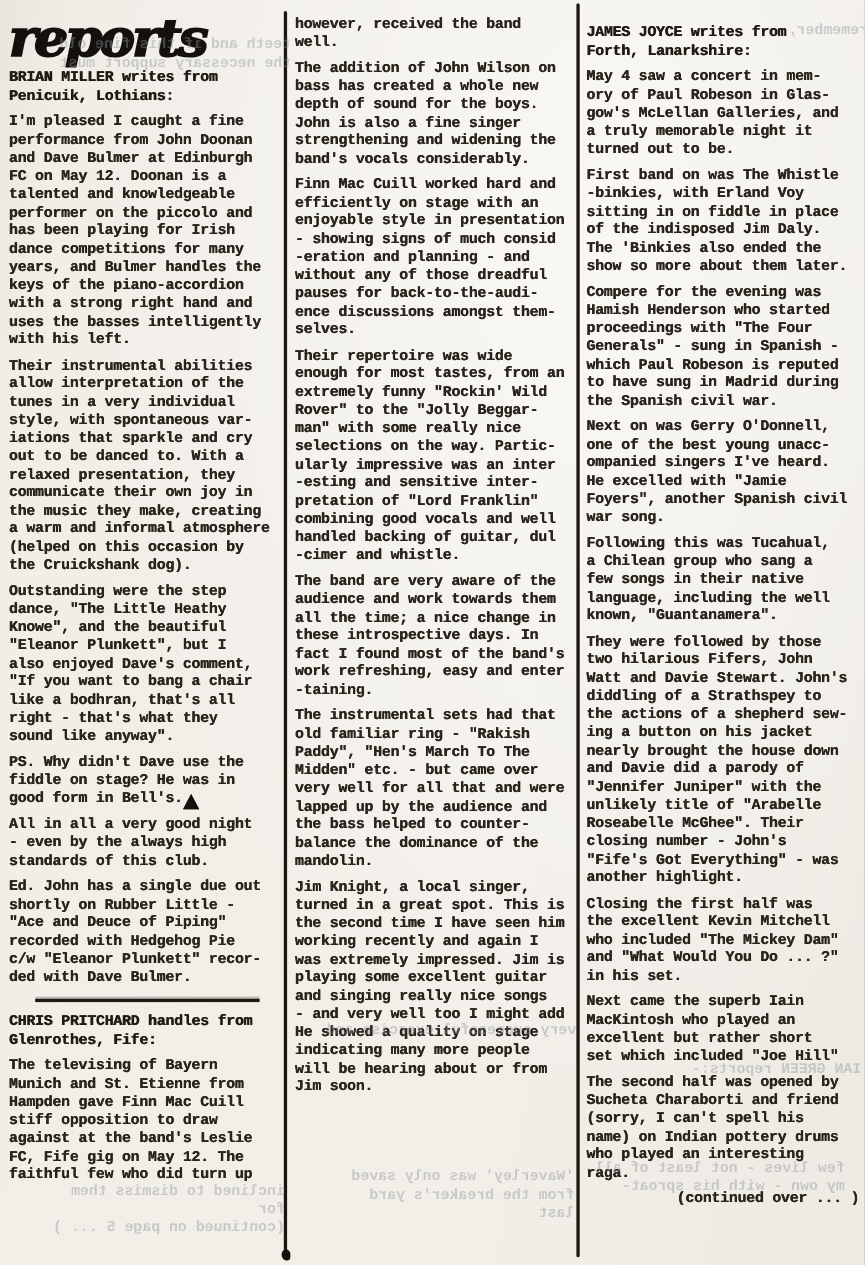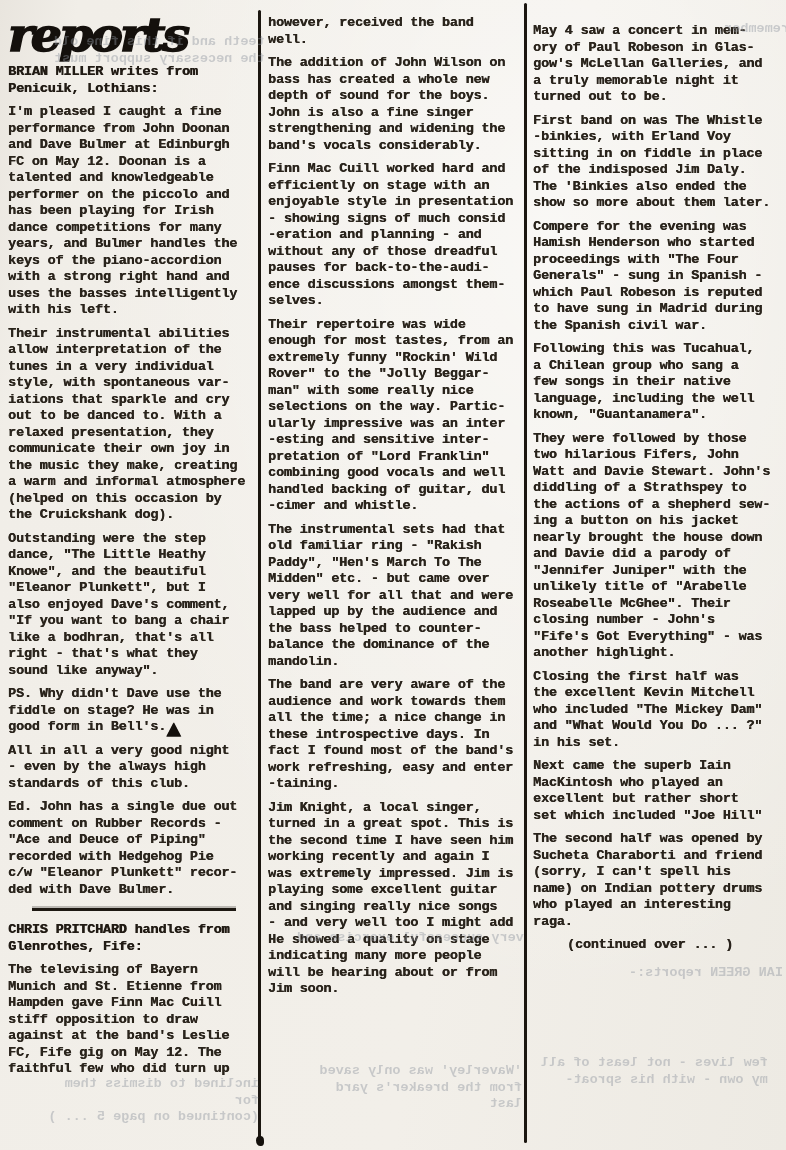--- a/index.html
+++ b/index.html
@@ -30,21 +30,21 @@
   .col p{
     margin:0 0 7px 0;
     font-size:13.5px;line-height:16.5px;
     font-weight:bold;
     white-space:pre-line;
     letter-spacing:-.2px;
     text-shadow:.35px 0 0 currentColor;
     color:#2a241c;
   }
   .col p.header{color:#211b14;text-shadow:.55px 0 0 currentColor;}
-  .col p.continued{padding-left:34px;}
+  .col p.continued{padding-left:34px;text-align:right;}
   .rule{
     height:3px;width:204px;
     margin:10px 0 11px 24px;
     background:#1d1812;
     box-shadow:0 -2px 0 rgba(29,24,18,.25);
   }
   .marker{
     font-size:25px;line-height:0;
     vertical-align:-7px;
     letter-spacing:0;
@@ -126,21 +126,21 @@
 like a bodhran, that's all
 right - that's what they
 sound like anyway".</p>
       <p class="para">PS. Why didn't Dave use the
 fiddle on stage? He was in
 good form in Bell's.<span class="marker">▲</span></p>
       <p class="para">All in all a very good night
 - even by the always high
 standards of this club.</p>
       <p class="para">Ed. John has a single due out
-comment on Rubber Records -
+shortly on Rubber Little -
 "Ace and Deuce of Piping"
 recorded with Hedgehog Pie
 c/w "Eleanor Plunkett" recor-
 ded with Dave Bulmer.</p>
       <div class="rule"></div>
       <p class="header">CHRIS PRITCHARD handles from
 Glenrothes, Fife:</p>
       <p class="para">The televising of Bayern
 Munich and St. Etienne from
 Hampden gave Finn Mac Cuill
@@ -176,71 +176,79 @@
 extremely funny "Rockin' Wild
 Rover" to the "Jolly Beggar-
 man" with some really nice
 selections on the way. Partic-
 ularly impressive was an inter
 -esting and sensitive inter-
 pretation of "Lord Franklin"
 combining good vocals and well
 handled backing of guitar, dul
 -cimer and whistle.</p>
+      <p class="para">The band are very aware of the
+audience and work towards them
+all the time; a nice change in
+these introspective days. In
+fact I found most of the band's
+work refreshing, easy and enter
+-taining.</p>
       <p class="para">The instrumental sets had that
 old familiar ring - "Rakish
 Paddy", "Hen's March To The
 Midden" etc. - but came over
 very well for all that and were
 lapped up by the audience and
 the bass helped to counter-
 balance the dominance of the
 mandolin.</p>
-      <p class="para">The band are very aware of the
-audience and work towards them
-all the time; a nice change in
-these introspective days. In
-fact I found most of the band's
-work refreshing, easy and enter
--taining.</p>
       <p class="para">Jim Knight, a local singer,
 turned in a great spot. This is
 the second time I have seen him
 working recently and again I
 was extremely impressed. Jim is
 playing some excellent guitar
 and singing really nice songs
 - and very well too I might add
 He showed a quality on stage
 indicating many more people
 will be hearing about or from
 Jim soon.</p>
       <div class="ghost g0">very successful exercise and</div>
       <div class="ghost g1">'Waverley' was only saved
 from the breaker's yard last</div>
     </div>
   <div class="col" id="col-2">
+      <p class="header">JAMES JOYCE writes from
+Forth, Lanarkshire:</p>
       <p class="para">May 4 saw a concert in mem-
 ory of Paul Robeson in Glas-
 gow's McLellan Galleries, and
 a truly memorable night it
 turned out to be.</p>
       <p class="para">First band on was The Whistle
 -binkies, with Erland Voy
 sitting in on fiddle in place
 of the indisposed Jim Daly.
 The 'Binkies also ended the
 show so more about them later.</p>
       <p class="para">Compere for the evening was
 Hamish Henderson who started
 proceedings with "The Four
 Generals" - sung in Spanish -
 which Paul Robeson is reputed
 to have sung in Madrid during
 the Spanish civil war.</p>
+      <p class="para">Next on was Gerry O'Donnell,
+one of the best young unacc-
+ompanied singers I've heard.
+He excelled with "Jamie
+Foyers", another Spanish civil
+war song.</p>
       <p class="para">Following this was Tucahual,
 a Chilean group who sang a
 few songs in their native
 language, including the well
 known, "Guantanamera".</p>
       <p class="para">They were followed by those
 two hilarious Fifers, John
 Watt and Davie Stewart. John's
 diddling of a Strathspey to
 the actions of a shepherd sew-

